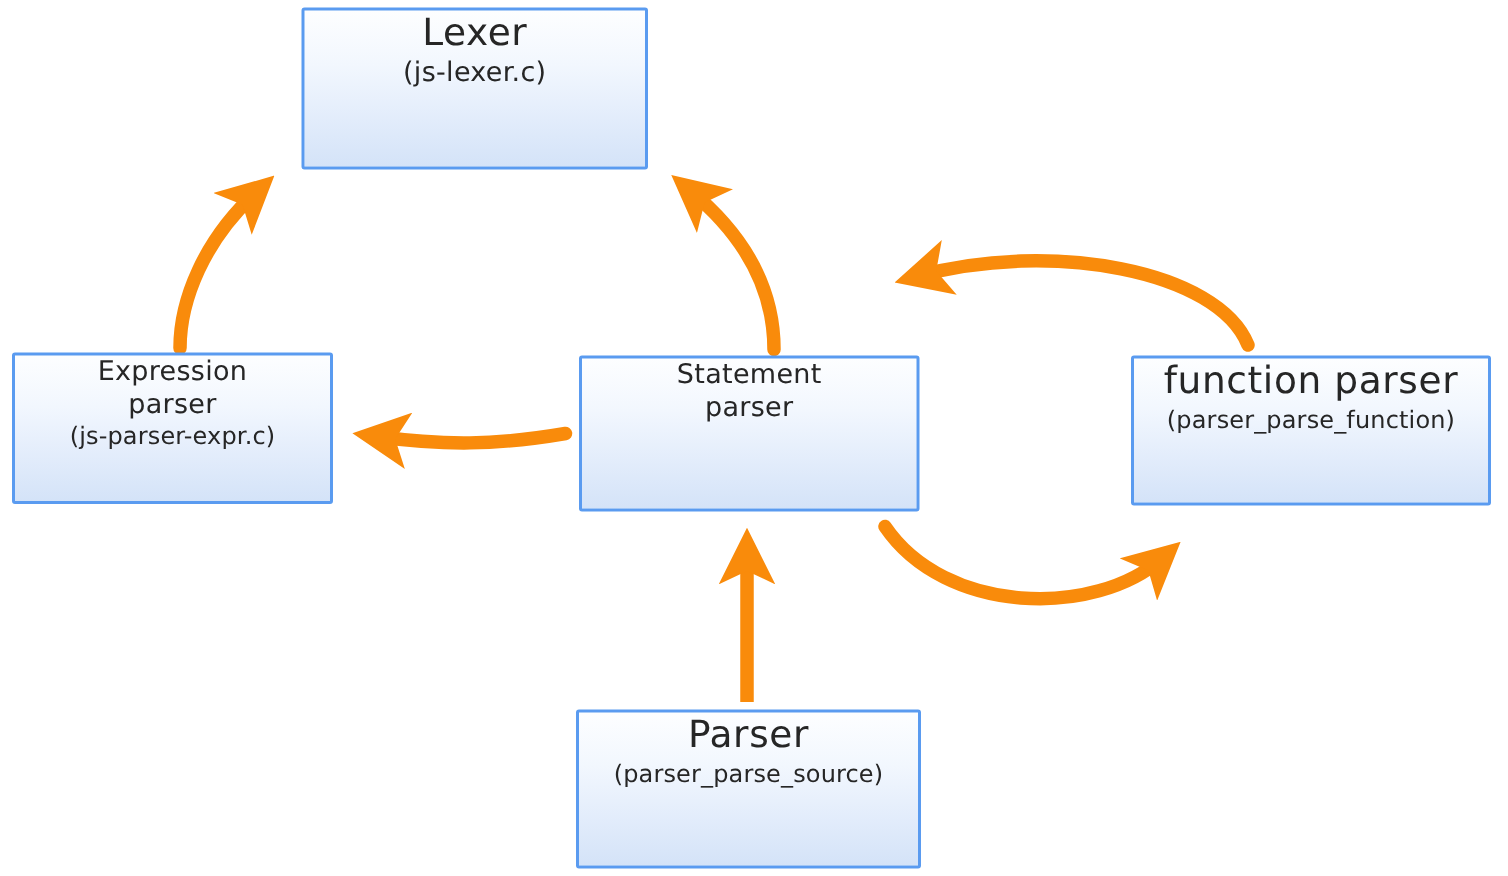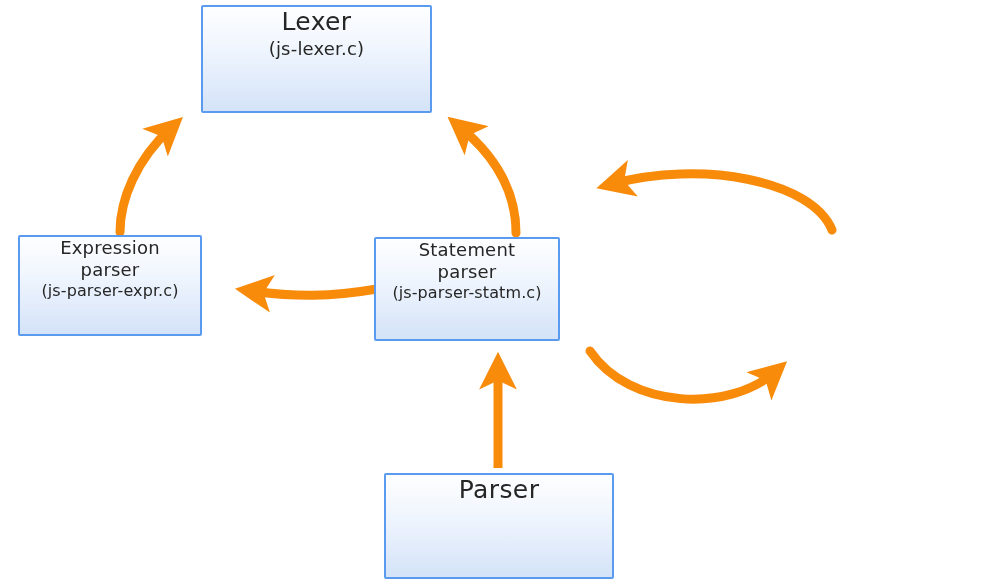--- a/index.html
+++ b/index.html
@@ -34,22 +34,22 @@
   .node .line {
     display: block;
     white-space: nowrap;
   }
   .t-big   { font-size: 25px; letter-spacing: 0.4px; }
   .t-mid   { font-size: 18px; letter-spacing: 0.2px; }
   .t-small { font-size: 16px; letter-spacing: 0.1px; }
 
   
   #node-lexer      { left: 201px; top: 5px;   width: 231px; height: 108px; }
-  #node-expression { left: 18px;   top: 235px; width: 184px; height: 101px; }
-  #node-statement  { left: 374px; top: 237px; width: 186px; height: 104px; }
+  #node-expression { left: 8px;   top: 235px; width: 214px; height: 101px; }
+  #node-statement  { left: 386px; top: 237px; width: 227px; height: 104px; }
   #node-function   { left: 754px; top: 237px; width: 240px; height: 100px; }
   #node-parser     { left: 384px; top: 473px; width: 230px; height: 106px; }
 
   #arrows {
     position: absolute;
     left: 0;
     top: 0;
     width: 1005px;
     height: 584px;
     pointer-events: none;
@@ -99,21 +99,25 @@
 
   <div id="node-expression" class="node">
     <span class="line t-mid">Expression</span>
     <span class="line t-mid">parser</span>
     <span class="line t-small">(js-parser-expr.c)</span>
   </div>
 
   <div id="node-statement" class="node">
     <span class="line t-mid">Statement</span>
     <span class="line t-mid">parser</span>
-    <span class="line t-small">(js-parser-statm.c)</span>
   </div>
 
+  <div id="node-function" class="node">
+    <span class="line t-big">function parser</span>
+    <span class="line t-small">(parser_parse_function)</span>
+  </div>
 
   <div id="node-parser" class="node">
     <span class="line t-big">Parser</span>
+    <span class="line t-small">(parser_parse_source)</span>
   </div>
 
 </div>
 
 </body></html>

